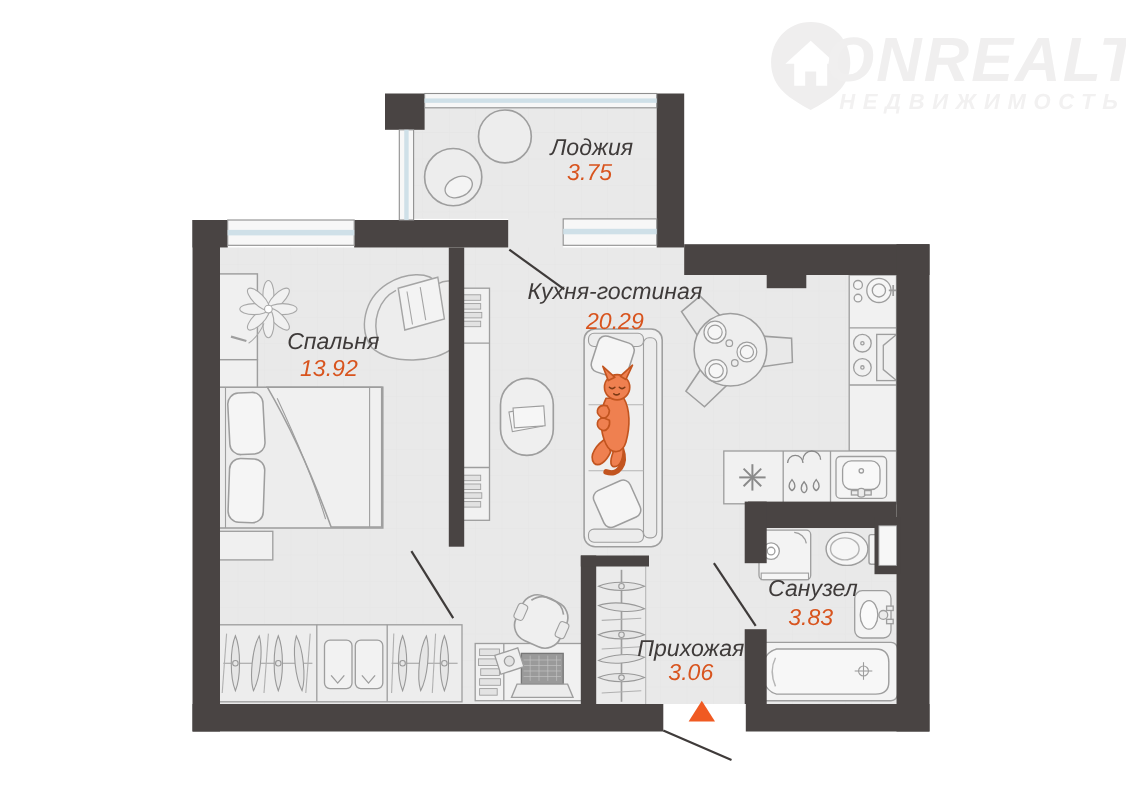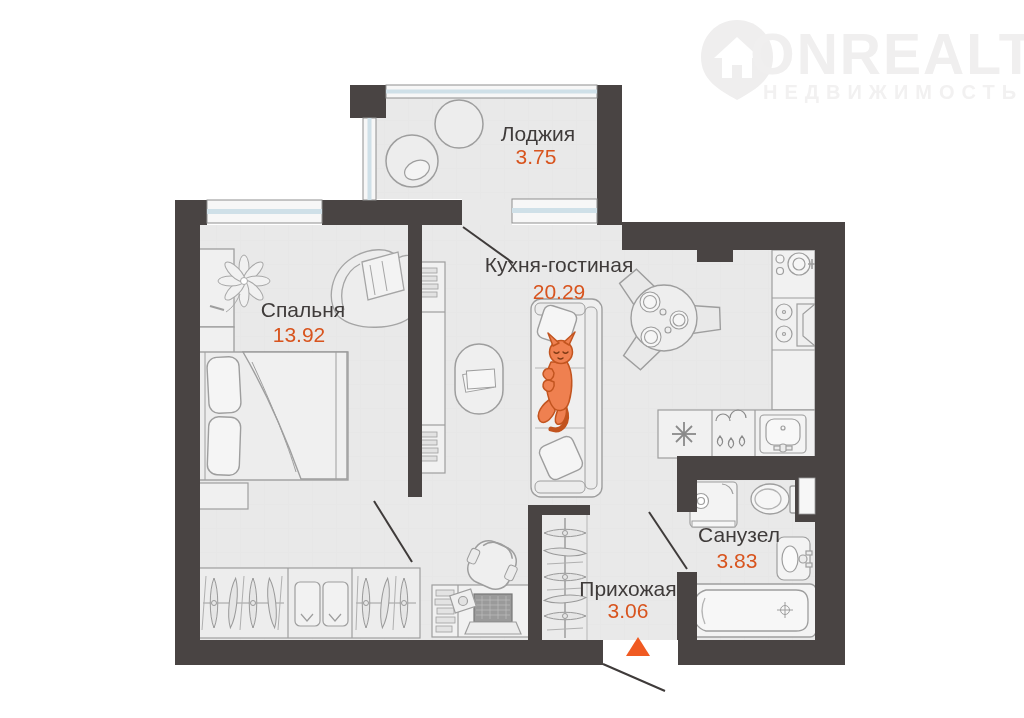--- a/index.html
+++ b/index.html
@@ -1,17 +1,17 @@
 <!DOCTYPE html>
 <html><head>
 <meta charset="utf-8">
 <style>
   html,body{margin:0;padding:0;background:#ffffff;}
   .stage{position:relative;width:1024px;height:718px;background:#ffffff;overflow:hidden;
-         font-family:"Liberation Sans", sans-serif;}
+         font-family:"Liberation Sans", sans-serif;font-style:italic;}
   svg{display:block;}
   text{font-family:"Liberation Sans", sans-serif;}
   .room-name{font-size:21px;}
   .room-area{font-size:21px;}
   .wm-brand{font-size:57px;font-weight:bold;letter-spacing:2px;}
   .wm-sub{font-size:20px;font-weight:bold;letter-spacing:7px;}
 </style>
 </head>
 <body>
 

